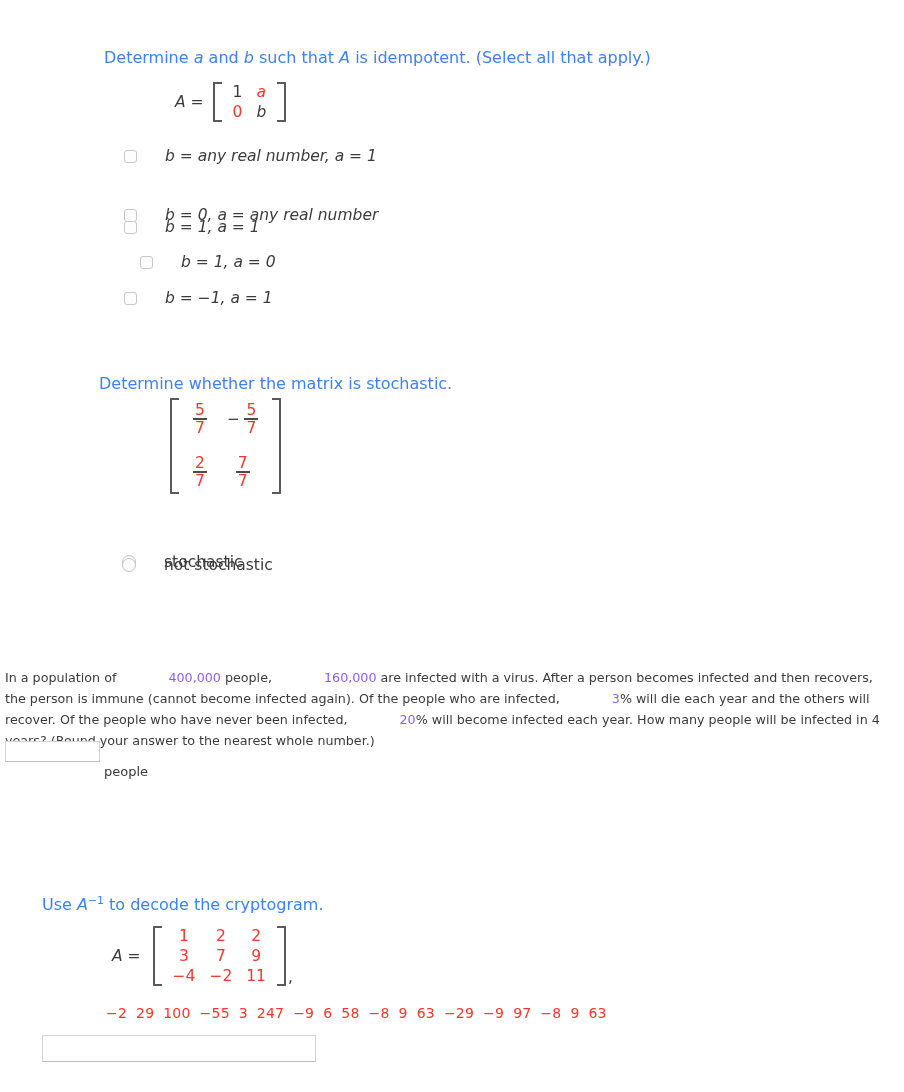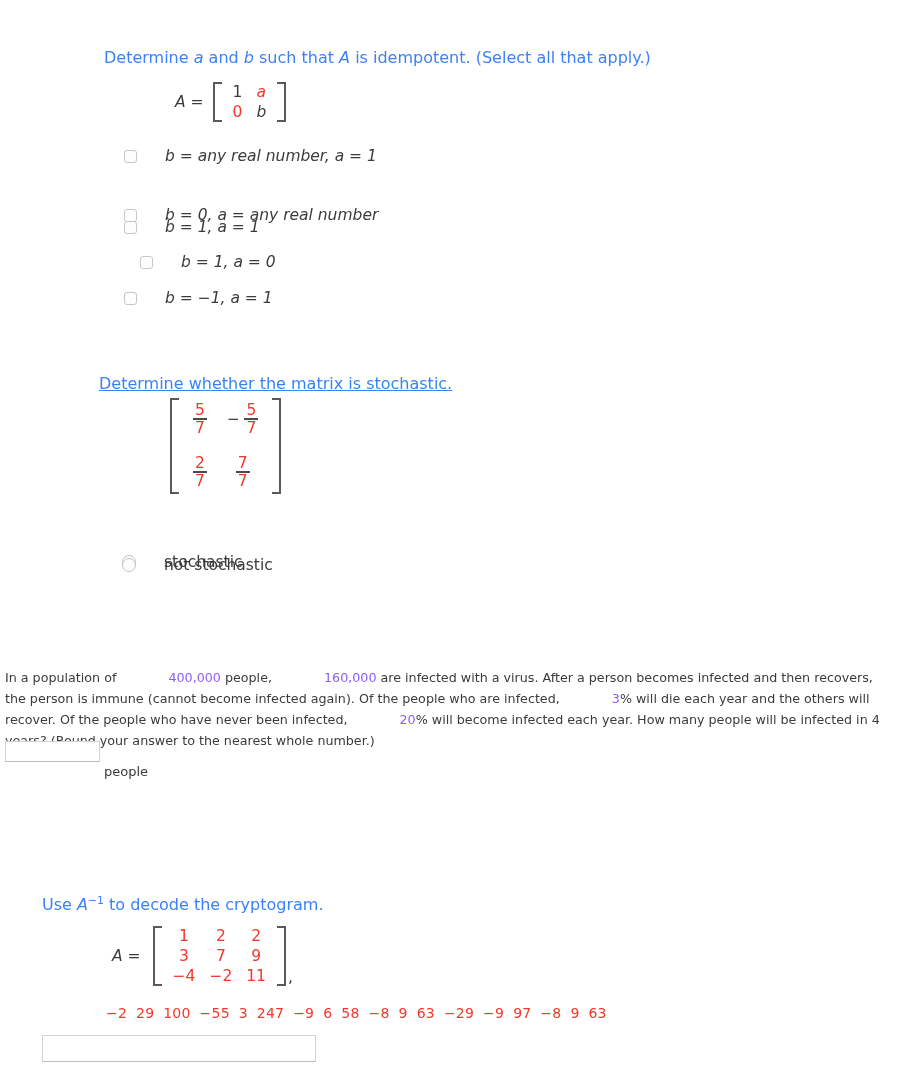--- a/index.html
+++ b/index.html
@@ -175,21 +175,21 @@
 </div>
 <div class="abs opt-row" style="left:124px; top:253px;margin-left:16px;">
   <span class="cbox"></span>
   <span class="opt-label it">b = 1, a = 0</span>
 </div>
 <div class="abs opt-row" style="left:124px; top:289px;justify-content:center;">
   <span class="cbox"></span>
   <span class="opt-label it">b = −1, a = 1</span>
 </div>
 
-<div class="abs prompt" style="left:99px; top:374px;text-decoration:underline;">Determine whether the matrix is stochastic.</div>
+<div class="abs prompt" style="left:99px; top:374px;">Determine whether the matrix is stochastic.</div>
 
 <div class="abs" style="left:170px; top:398px;">
   <div class="matrix-row">
     <span class="bracket left"></span>
     <table class="mtx">
       <tbody>
           <tr>
         <td class="fcell">
           <span class="frac">
             <span class="num">5</span>

